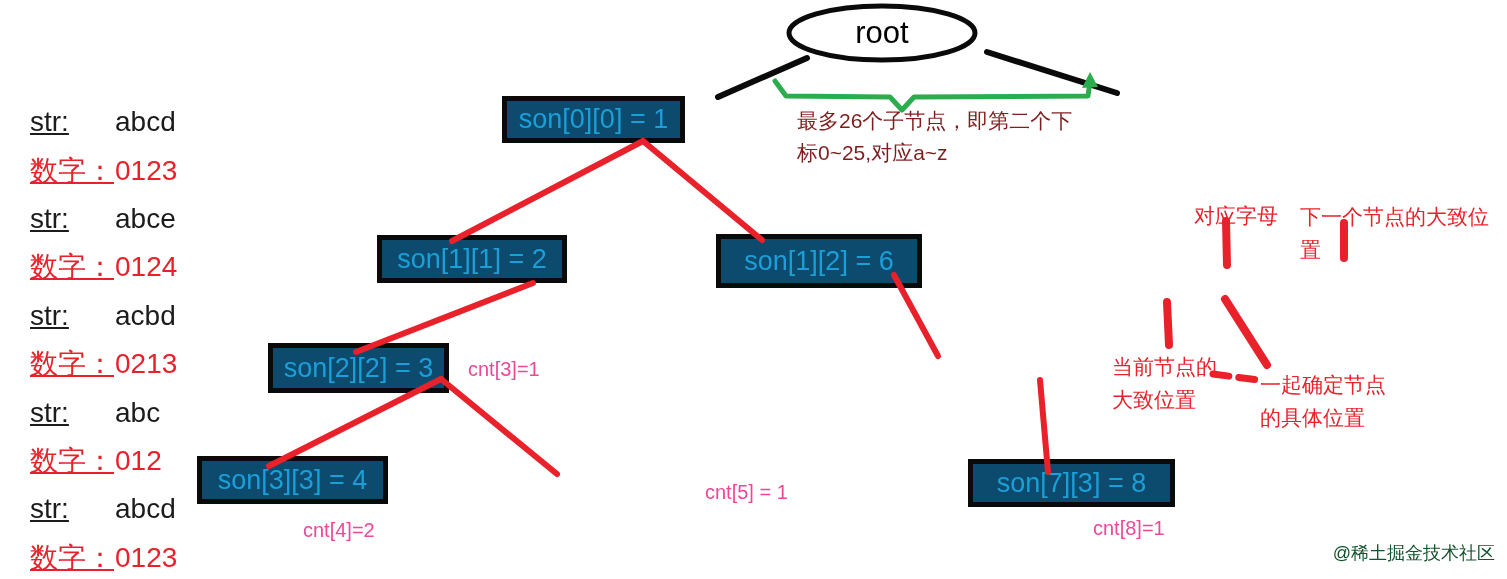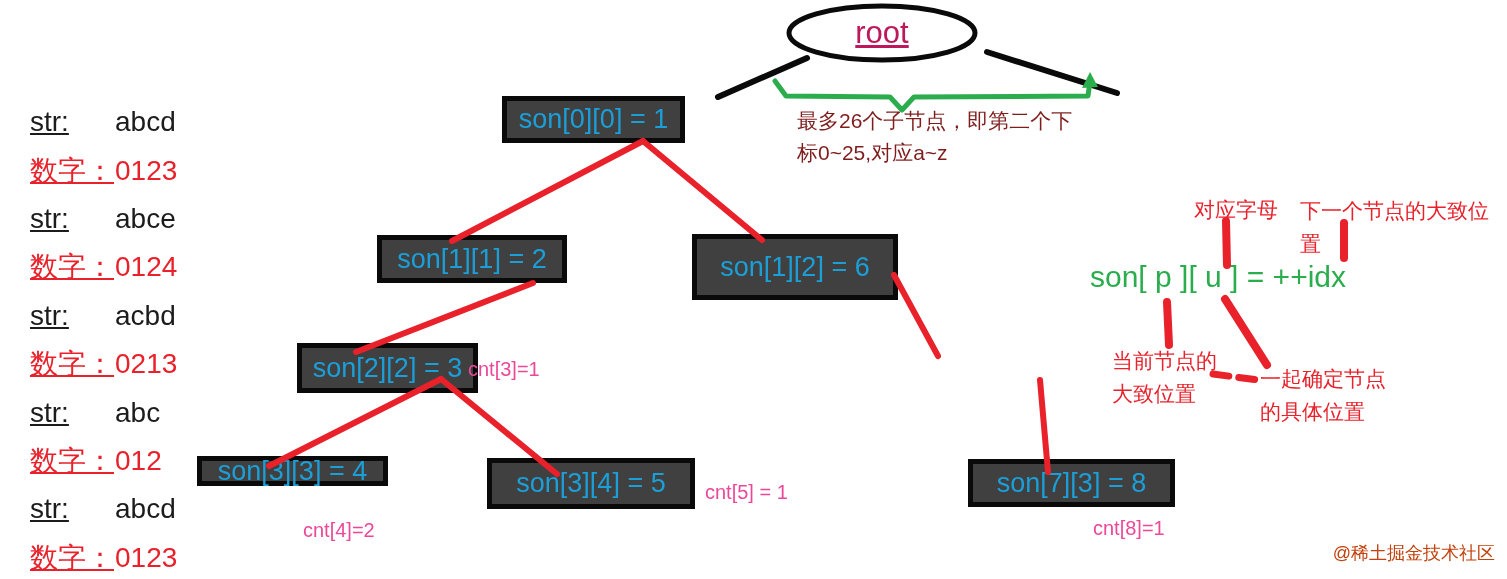--- a/index.html
+++ b/index.html
@@ -7,43 +7,43 @@
     position:relative;width:1507px;height:579px;background:#ffffff;
     font-family:"Liberation Sans","DejaVu Sans",sans-serif;overflow:hidden;
   }
   
   #word-list{position:absolute;left:30px;top:98px;}
   .wrow{display:flex;height:48.4px;align-items:center;font-size:28px;color:#1c1c1c;}
   .wrow .wlabel{min-width:85px;text-decoration:underline;}
   .wrow.num{color:#e8212b;}
   
   .node{
-    position:absolute;border:5px solid #0a0a0a;background:#404040;z-index:2;
+    position:absolute;border:5px solid #0a0a0a;background:#0c4a6e;z-index:2;
     display:flex;align-items:center;justify-content:center;
     color:#1b9fd8;font-size:27px;white-space:nowrap;box-sizing:border-box;
   }
   
   .cnt{position:absolute;color:#ec4899;font-size:20px;white-space:nowrap;z-index:2;text-align:center;}
   
   #root-label{position:absolute;left:832px;top:15px;width:100px;text-align:center;
-    font-size:31px;color:#be185d;z-index:2;text-decoration:underline;}
+    font-size:31px;color:#000000;z-index:2;}
   
   #children-note{position:absolute;left:797px;top:105px;width:330px;
     color:#7f1d1d;font-size:21px;line-height:32px;white-space:pre-line;z-index:2;}
   
   #formula{position:absolute;left:1090px;top:260px;color:#2bad4e;font-size:30px;
     white-space:nowrap;z-index:2;}
   .rednote{position:absolute;color:#e8212b;font-size:21px;line-height:33px;
-    white-space:pre-line;z-index:2;}
+    white-space:pre-line;z-index:2;margin-top:6px;}
   #note-letter{left:1194px;top:193px;}
   #note-next{left:1300px;top:194px;}
   #note-current{left:1112px;top:344px;}
   #note-determine{left:1260px;top:362px;}
   
-  #watermark{position:absolute;right:12px;bottom:14px;color:#c2410c;font-size:18px;z-index:2;}
+  #watermark{position:absolute;right:12px;bottom:14px;color:#14532d;font-size:18px;z-index:2;}
   
   #overlay{position:absolute;left:0;top:0;width:1507px;height:579px;
     pointer-events:none;z-index:10;}
 </style>
 </head>
 <body>
 
 <div id="canvas">
 
   <div id="word-list">
@@ -89,32 +89,30 @@
       </div>
   </div>
 
   <div id="root-label">root</div>
 
   <div id="children-note">最多26个子节点，即第二个下
 标0~25,对应a~z</div>
 
   <div class="node" style="left:502px;top:96px;width:183px;height:47px;">son[0][0] = 1</div>
   <div class="node" style="left:377px;top:235px;width:190px;height:48px;">son[1][1] = 2</div>
-  <div class="node" style="left:692px;top:234px;width:206px;height:66px;">son[1][2] = 6</div>
-  <div class="node" style="left:297px;top:343px;width:181px;height:50px;">son[2][2] = 3</div>
-  <div class="node" style="left:197px;top:456px;width:191px;height:30px;">son[3][3] = 4</div>
-  <div class="node" style="left:487px;top:458px;width:208px;height:51px;">son[3][4] = 5</div>
+  <div class="node" style="left:716px;top:234px;width:206px;height:54px;">son[1][2] = 6</div>
+  <div class="node" style="left:268px;top:343px;width:181px;height:50px;">son[2][2] = 3</div>
+  <div class="node" style="left:197px;top:456px;width:191px;height:48px;">son[3][3] = 4</div>
   <div class="node" style="left:968px;top:459px;width:207px;height:48px;">son[7][3] = 8</div>
 
   <div class="cnt" style="left:468px;top:358px;">cnt[3]=1</div>
   <div class="cnt" style="left:303px;top:519px;">cnt[4]=2</div>
   <div class="cnt" style="left:705px;top:481px;">cnt[5] = 1</div>
   <div class="cnt" style="left:1093px;top:517px;">cnt[8]=1</div>
 
-  <div id="formula">son[ p ][ u ] = ++idx</div>
   <div id="note-letter" class="rednote">对应字母</div>
   <div id="note-next" class="rednote">下一个节点的大致位置</div>
   <div id="note-current" class="rednote">当前节点的
 大致位置</div>
   <div id="note-determine" class="rednote">一起确定节点
 的具体位置</div>
 
   <div id="watermark">@稀土掘金技术社区</div>
 
   <svg id="overlay" viewBox="0 0 1507 579">

